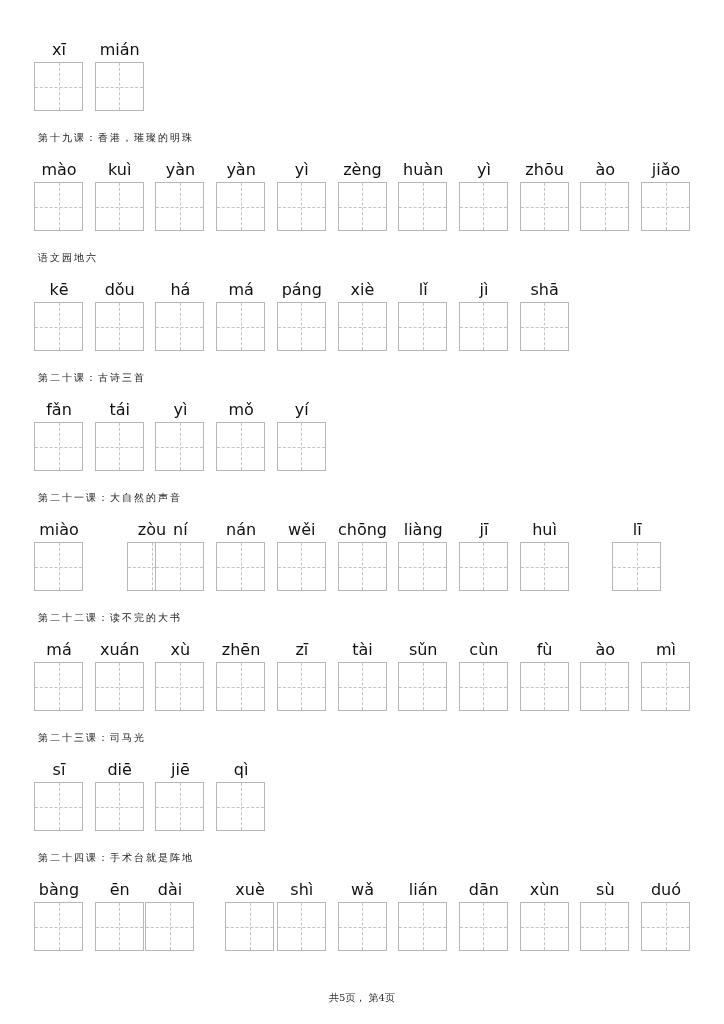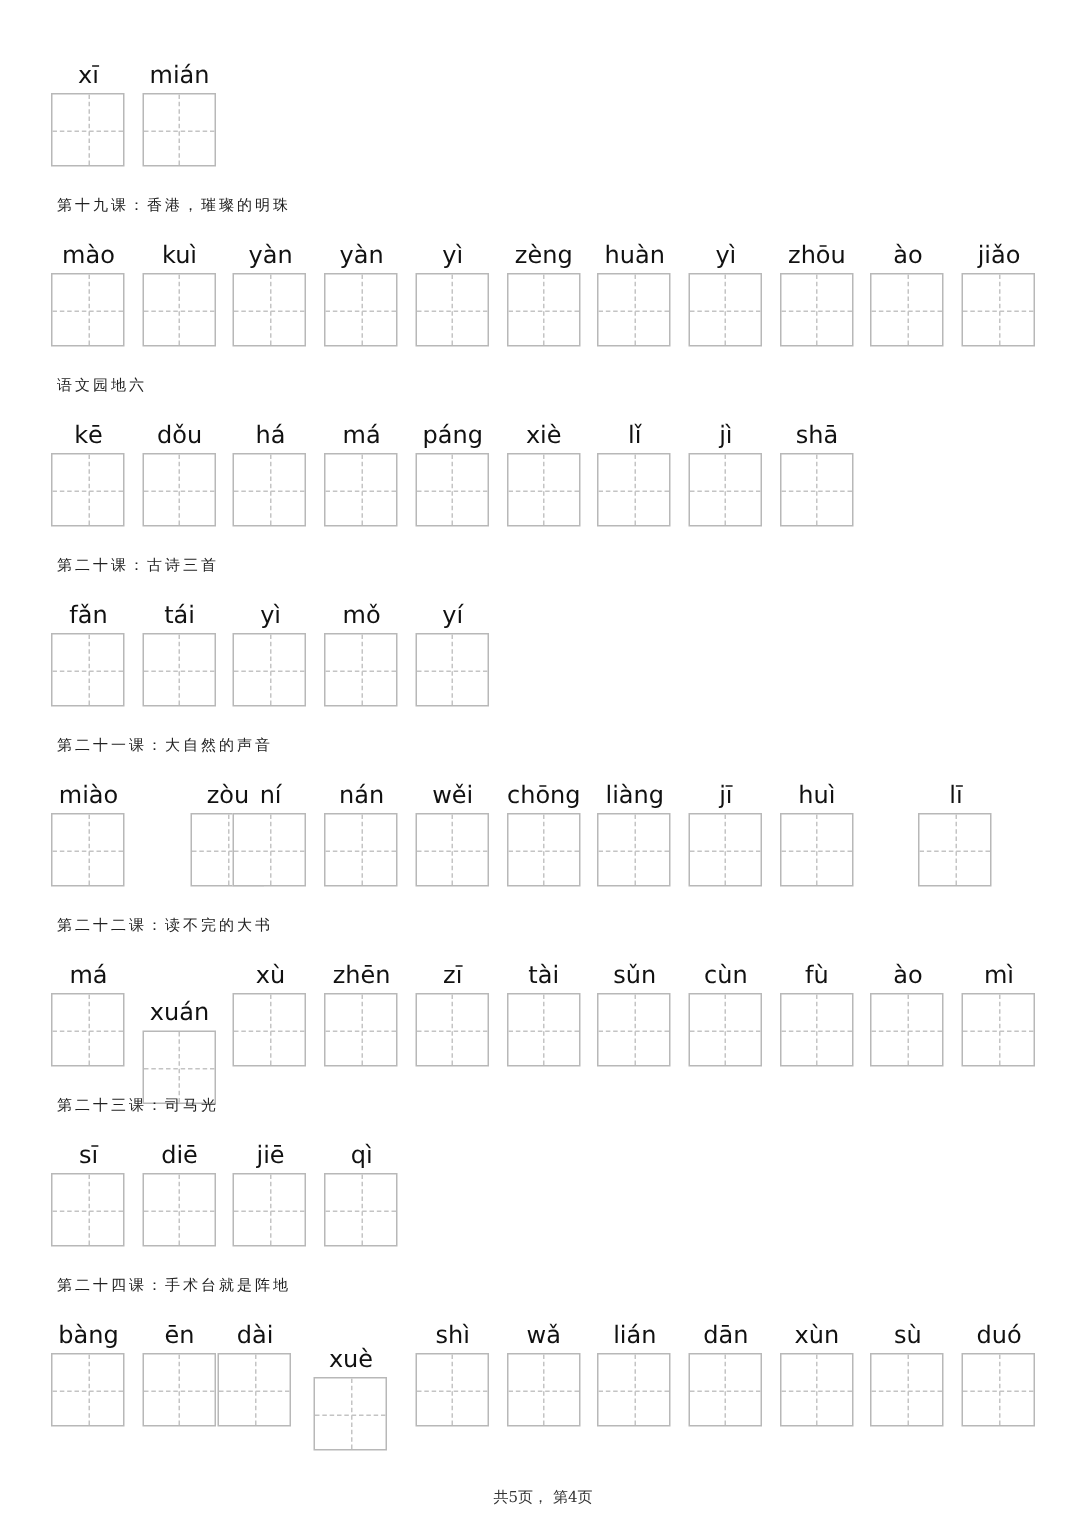--- a/index.html
+++ b/index.html
@@ -391,21 +391,21 @@
   <div class="section" style="top:0px;">
     <div class="heading" style="top:610px;">第二十二课：读不完的大书</div>
     <div class="row" style="top:640px;">
         <div class="cell" style="left: 0px;">
           <div class="pinyin">má</div>
           <div class="box">
             <div class="vline"></div>
             <div class="hline"></div>
           </div>
         </div>
-        <div class="cell" style="left: 60.7px; margin-top: 25px;">
+        <div class="cell" style="left: 60.7px;">
           <div class="pinyin">xuán</div>
           <div class="box">
             <div class="vline"></div>
             <div class="hline"></div>
           </div>
         </div>
         <div class="cell" style="left: 121.4px;">
           <div class="pinyin">xù</div>
           <div class="box">
             <div class="vline"></div>
@@ -522,21 +522,21 @@
             <div class="hline"></div>
           </div>
         </div>
         <div class="cell" style="left: 111px; padding-left: 12px;">
           <div class="pinyin">dài</div>
           <div class="box">
             <div class="vline"></div>
             <div class="hline"></div>
           </div>
         </div>
-        <div class="cell" style="left: 175px; margin-top: 16px;">
+        <div class="cell" style="left: 191px;">
           <div class="pinyin">xuè</div>
           <div class="box">
             <div class="vline"></div>
             <div class="hline"></div>
           </div>
         </div>
         <div class="cell" style="left: 242.8px;">
           <div class="pinyin">shì</div>
           <div class="box">
             <div class="vline"></div>

